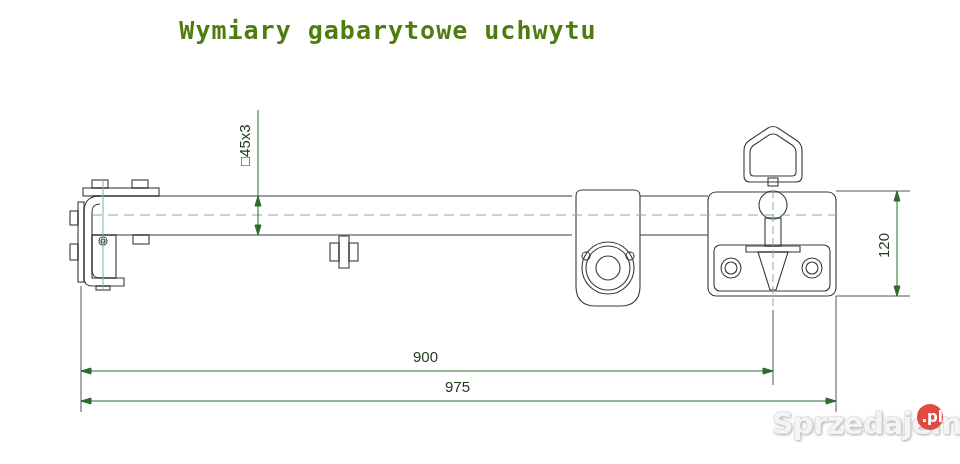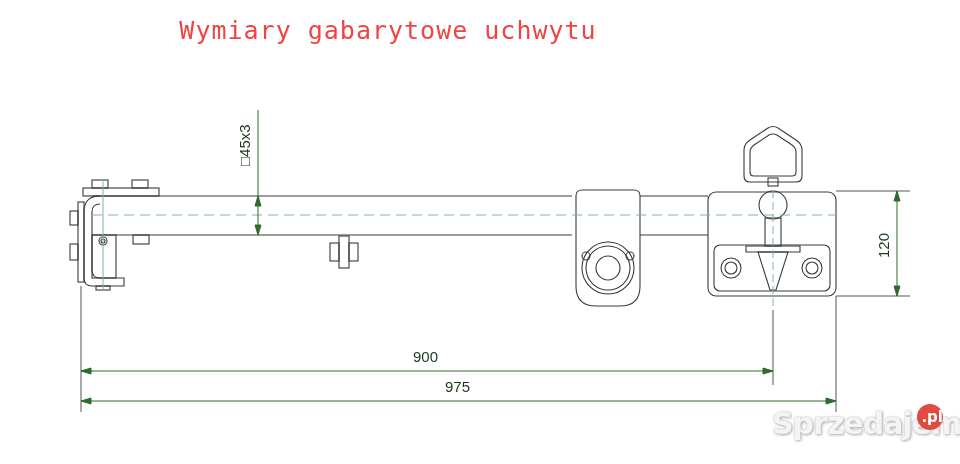--- a/index.html
+++ b/index.html
@@ -1,17 +1,17 @@
 <!DOCTYPE html>
 <html><head>
 <meta charset="utf-8">
 <style>
   html, body { margin:0; padding:0; background:#ffffff; }
   body { width:960px; height:464px; position:relative; overflow:hidden; font-family:"DejaVu Sans", sans-serif; }
-  .title { position:absolute; left:0; width:780px; top:16px; text-align:center; font-family:"DejaVu Sans Mono", monospace; font-size:25px; color:#ef4444; letter-spacing:1px; padding-left:0; }
+  .title { position:absolute; left:0; width:780px; top:16px; text-align:center; font-family:"DejaVu Sans Mono", monospace; font-size:25px; color:#4d7c0f; letter-spacing:1px; padding-left:0;font-weight:bold; }
   .title span { display:inline-block; margin-left:-4px; }
   svg.drawing { position:absolute; left:0; top:0; }
   .dim { font-family:"Liberation Sans", sans-serif; font-size:15px; fill:#1a3a1a; }
   .wm { position:absolute; left:772px; top:406px; font-family:"DejaVu Sans", sans-serif; font-weight:bold; font-size:30px; color:#f4f4f4; text-shadow:0 0 2px #bbb, 1px 1px 3px #aaa; letter-spacing:-1px; }
   .wm-badge { position:absolute; left:917px; top:404px; width:26px; height:26px; border-radius:50%; background:#e04a3f; color:#fff; font-family:"DejaVu Sans", sans-serif; font-weight:bold; font-size:15px; line-height:26px; text-align:right; }
 </style>
 </head>
 <body>
 
 <div class="title"><span>Wymiary gabarytowe uchwytu</span></div>

